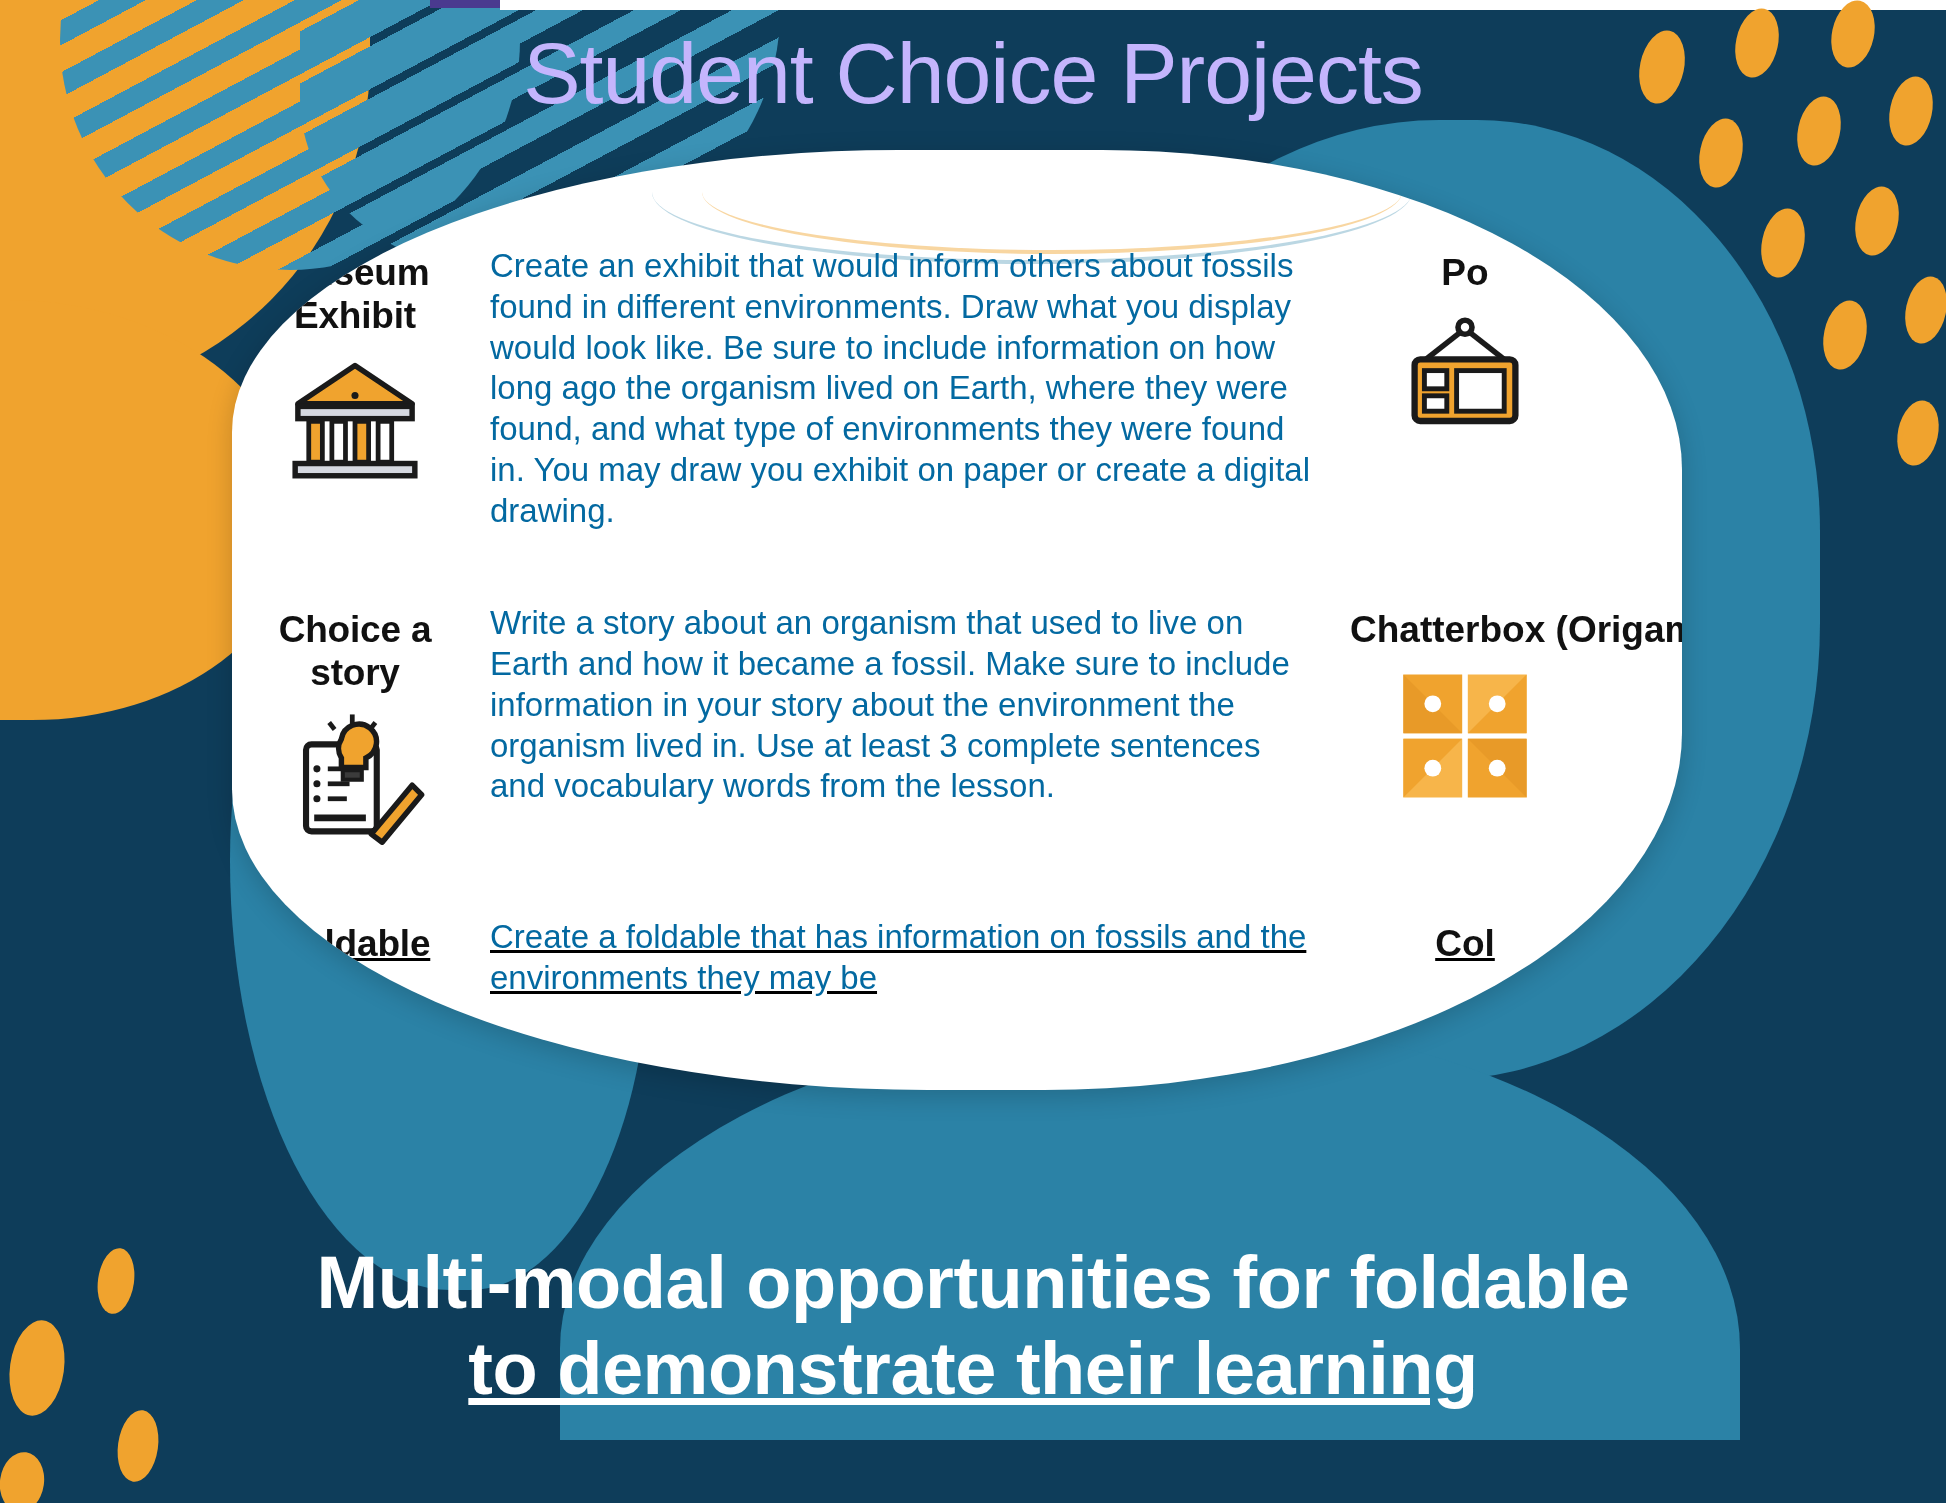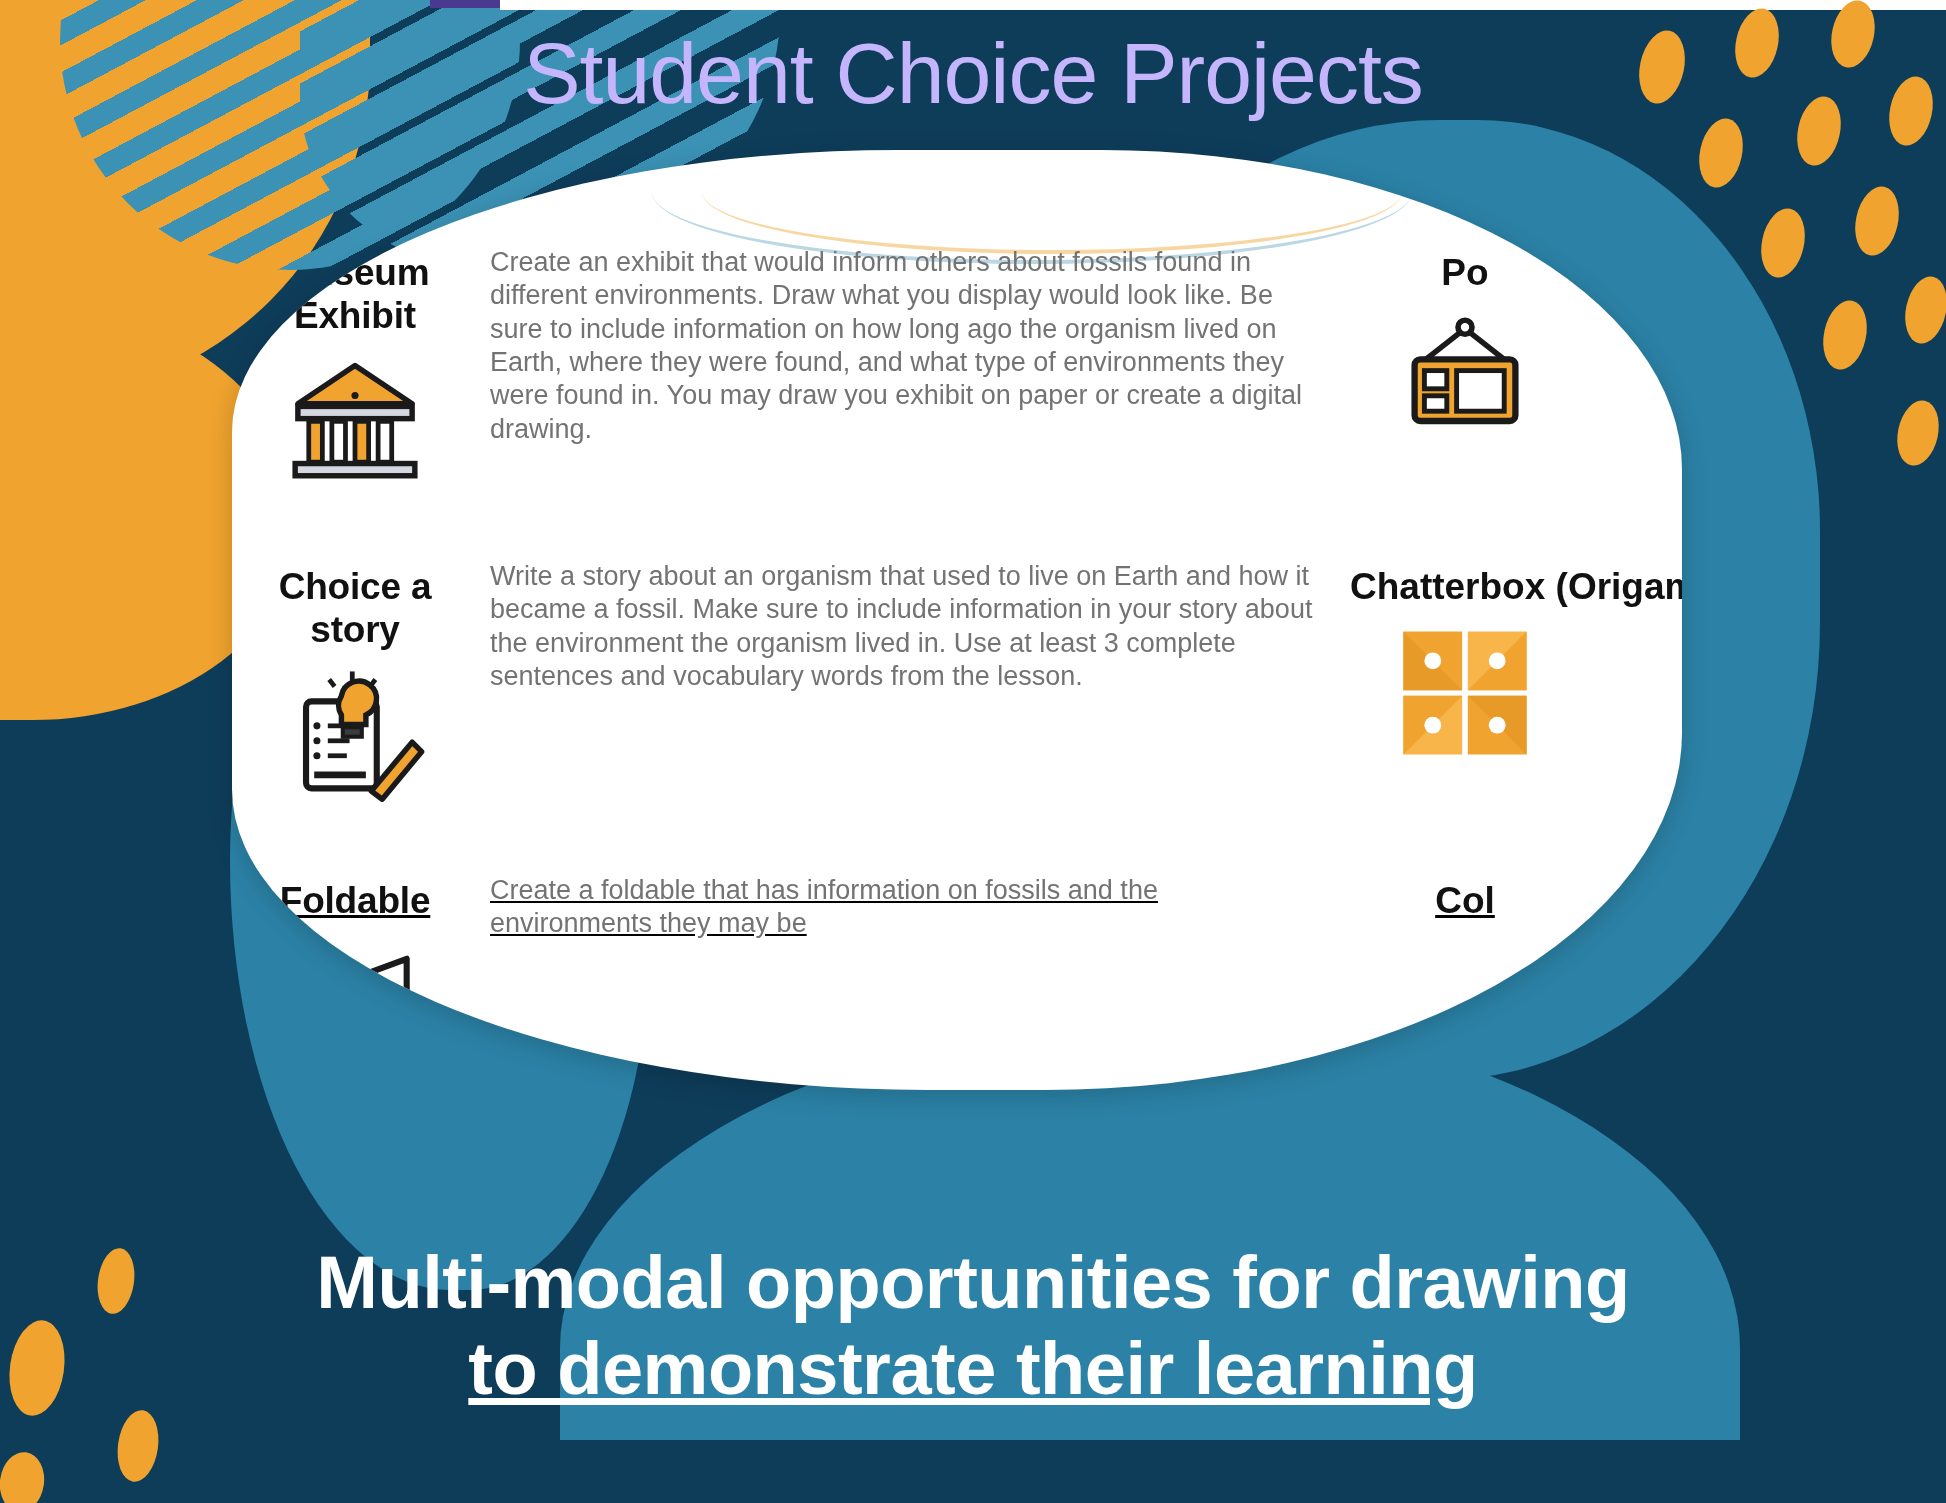--- a/index.html
+++ b/index.html
@@ -140,23 +140,23 @@
   .icon-box {
     margin: 14px auto 0;
     width: 140px;
     height: 136px;
   }
   .icon-box svg { width: 100%; height: 100%; display: block; }
   .text-col {
     flex: 1 1 auto;
     padding-left: 30px;
     padding-right: 30px;
-    font-size: 27px;
+    font-size: 33px;
     line-height: 1.235;
-    color: #737373;
+    color: #0369a1;
     max-width: 830px;
   }
   .right-col {
     width: 230px;
     flex: 0 0 230px;
     text-align: center;
     padding-top: 6px;
   }
   .right-col .label {
     font-weight: bold;
@@ -325,17 +325,17 @@
         <div class="text-col">Create a foldable that has information on fossils and the environments they may be</div>
         <div class="right-col">
           <div class="label">Col</div>
         </div>
       </div>
 
     </div>
   </div>
 
   <div id="caption">
-    <span class="l1">Multi-modal opportunities for drawing</span>
+    <span class="l1">Multi-modal opportunities for foldable</span>
     <span class="l2">to demonstrate their learning</span>
   </div>
 
 </div>
 
 </body></html>

